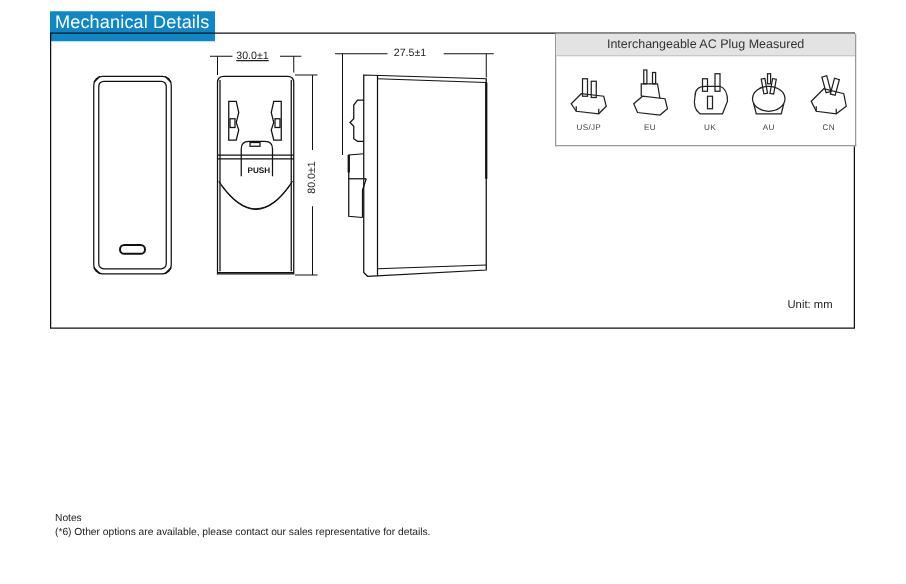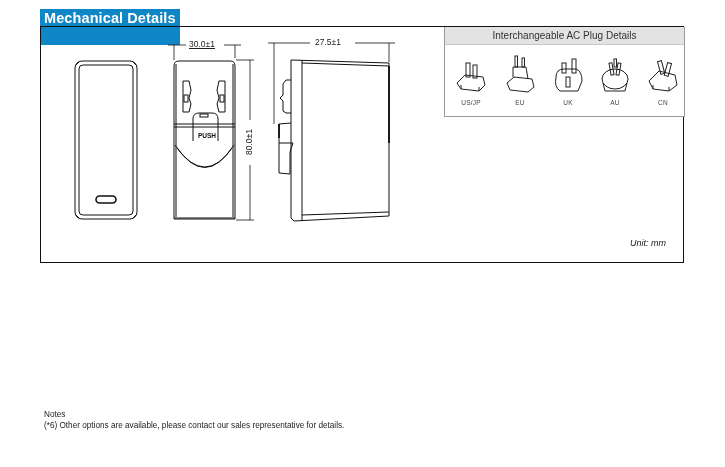--- a/index.html
+++ b/index.html
@@ -1,32 +1,32 @@
 <!DOCTYPE html>
 <html><head>
   <meta charset="utf-8">
   <style>
     html, body { margin: 0; padding: 0; background: #ffffff; }
     body { width: 725px; height: 467px; position: relative; overflow: hidden;
            font-family: "Liberation Sans", sans-serif; color: #222; }
-    .title-tab { position: absolute; left: 40px; top: 9px; height: 36px; padding: 0 4px;
-                 background: #0f86c6; color: #fff; font-weight: bold; font-size: 14.5px;
+    .title-tab { position: absolute; left: 40px; top: 9px; height: 24px; padding: 0 4px;
+                 background: #0f86c6; color: #fff; font-weight: normal; font-size: 14.5px;
                  line-height: 18px; letter-spacing: 0.1px; }
     .frame { position: absolute; left: 40px; top: 26px; width: 644px; height: 237px;
              border: 1px solid #111; box-sizing: border-box; }
     .drawing { position: absolute; left: 0; top: 0; }
     .plug-box { position: absolute; left: 444px; top: 27px; width: 241px; height: 90px;
                 border: 1px solid #999; border-top: none; box-sizing: border-box; background: #fff; }
     .plug-header { height: 17px; background: #e3e3e3; border-bottom: 1px solid #c8c8c8;
                    text-align: center; font-size: 10px; line-height: 17px; color: #333; }
     .plug-row { position: absolute; left: 0; right: 0; top: 28px; height: 60px; }
     .plug { position: absolute; top: 0; width: 40px; text-align: center; }
     .plug svg { display: block; margin: 0 auto; }
     .plug-label { font-size: 6.5px; color: #444; margin-top: 4px; letter-spacing: 0.2px; }
-    .unit { position: absolute; left: 630px; top: 238px; font-size: 9px; color: #222; font-style: italic; }
+    .unit { position: absolute; left: 630px; top: 238px; font-size: 9px; color: #222; }
     .dim { position: absolute; font-size: 8.5px; color: #222; background: #fff; padding: 0 2px; }
     .dim-v { position: absolute; font-size: 8.5px; color: #222; transform: rotate(-90deg);
              transform-origin: center; background: #fff; padding: 0 2px; }
     .notes { position: absolute; left: 44px; top: 409px; font-size: 8.2px; line-height: 11px; color: #222; }
   </style>
 </head>
 <body>
 
 <div class="title-tab">Mechanical Details</div>
 <div class="frame"></div>
@@ -100,21 +100,21 @@
     </g>
   </g>
   <text x="198" y="138" font-family="Liberation Sans, sans-serif" font-size="6.5" font-weight="bold" fill="#111">PUSH</text>
 </svg>
 
 <span class="dim" style="left:187px; top:39px;text-decoration:underline;">30.0±1</span>
 <span class="dim" style="left:313px; top:37px;">27.5±1</span>
 <span class="dim-v" style="left:234px; top:137px;">80.0±1</span>
 
 <div class="plug-box">
-  <div class="plug-header">Interchangeable AC Plug Details</div>
+  <div class="plug-header">Interchangeable AC Plug Measured</div>
   <div class="plug-row">
     <div class="plug" style="left:6px;">
       <svg width="36" height="40" viewBox="0 0 36 40">
         <g fill="none" stroke="#222" stroke-width="1">
           <path d="M4 28 L12 20 L30 22 L32 30 L26 36 L8 34 Z"></path>
           <path d="M8 34 L8 30 M26 36 L26 32"></path>
           <rect x="13" y="8" width="4" height="14"></rect>
           <rect x="20" y="10" width="4" height="13"></rect>
         </g>
       </svg>

